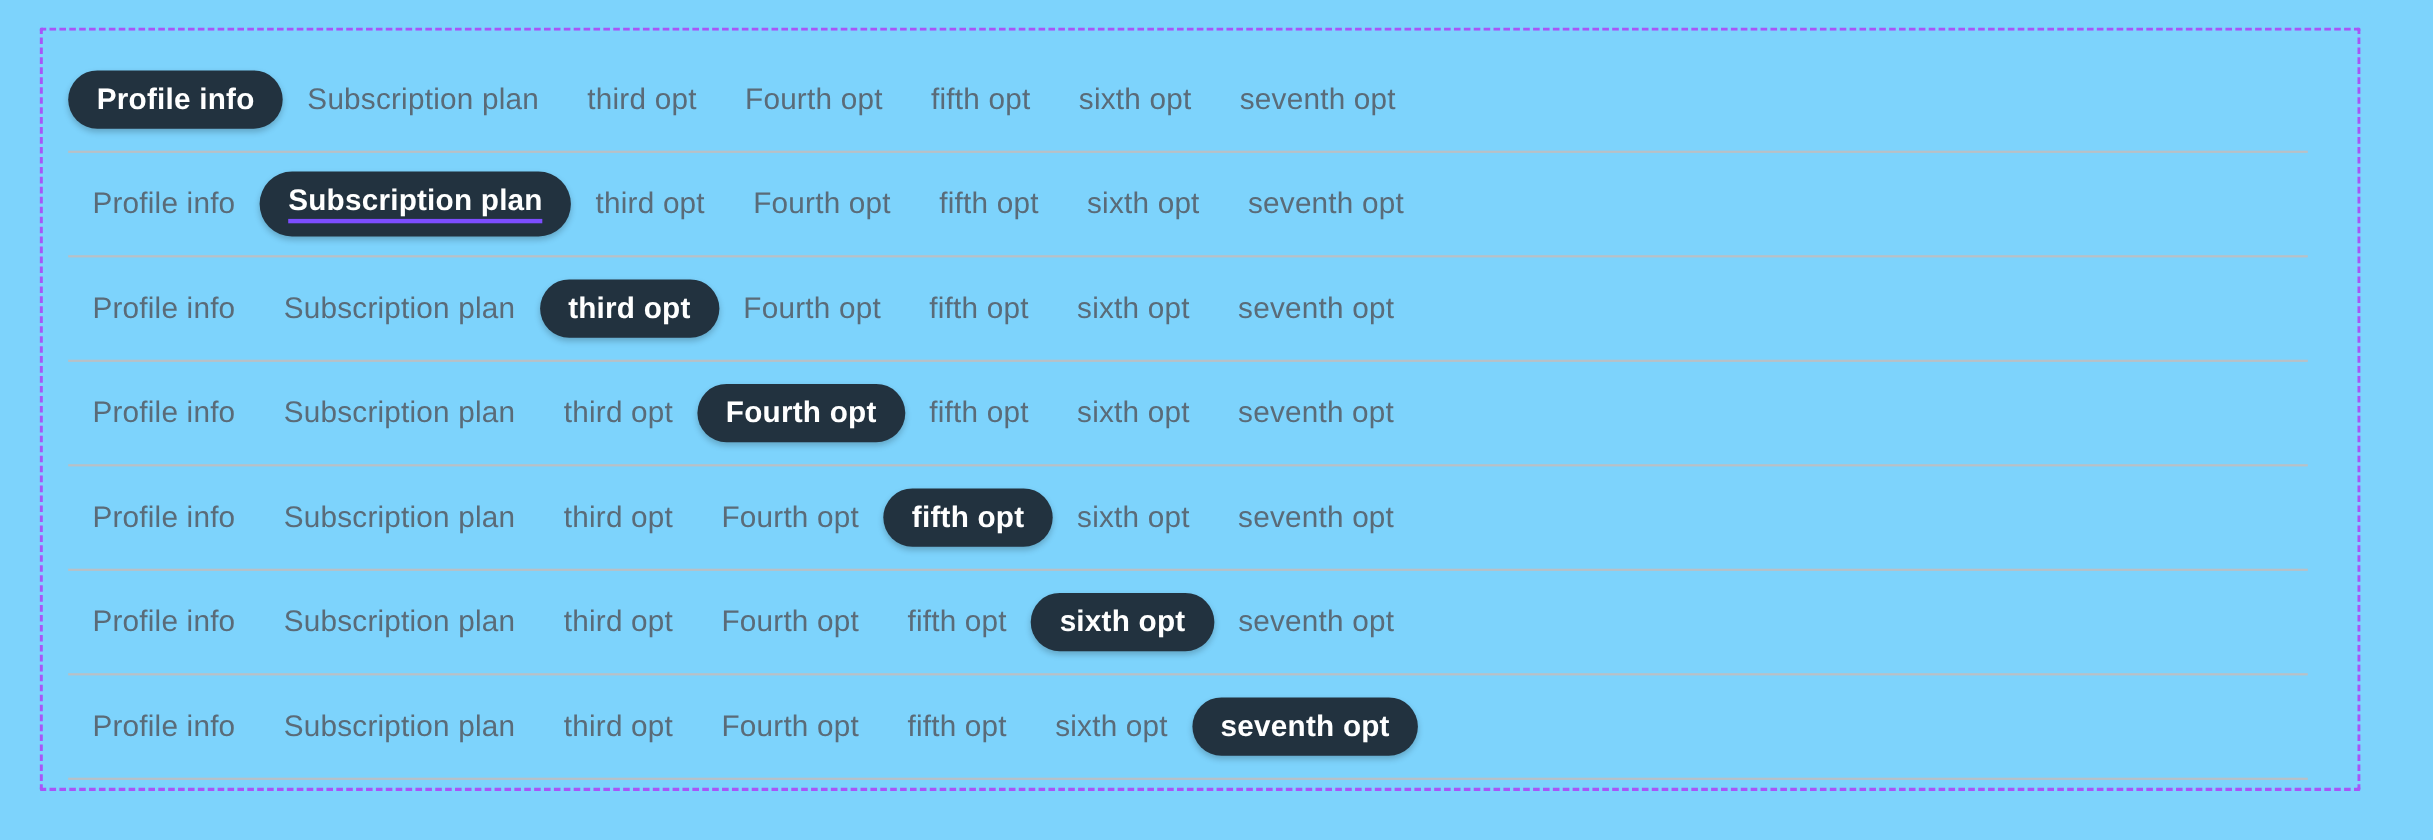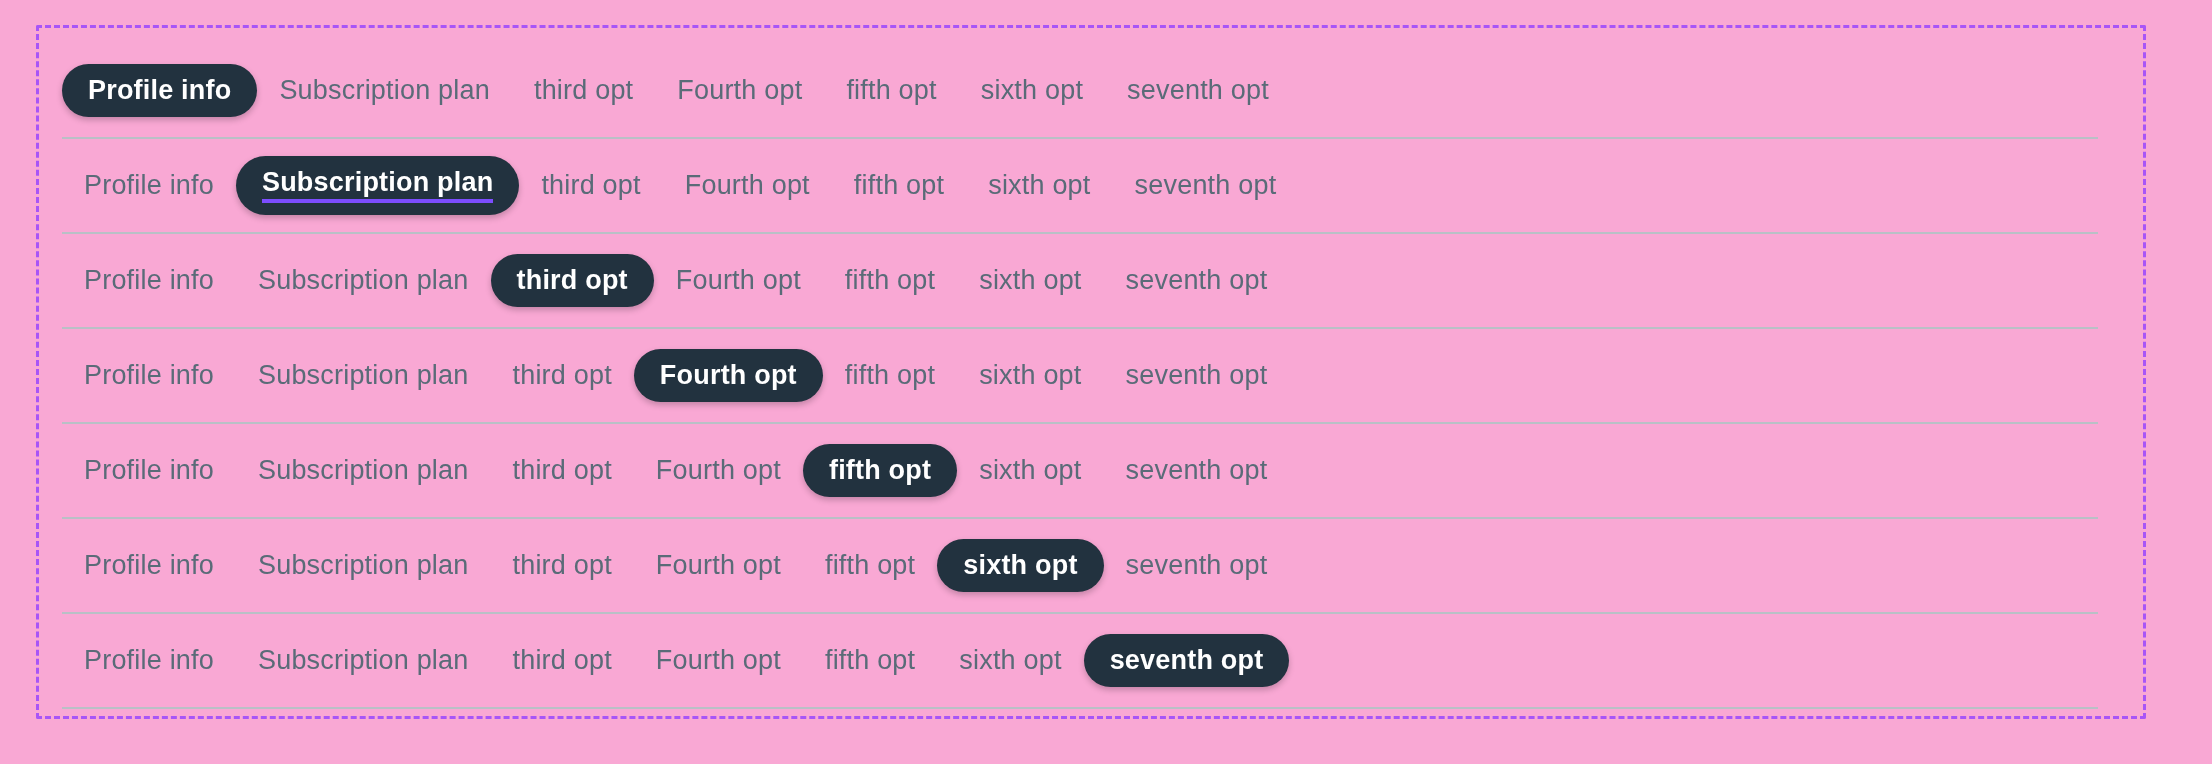--- a/index.html
+++ b/index.html
@@ -8,21 +8,21 @@
     width: 2212px;
     height: 764px;
     background: #dcdcdc;
     font-family: "Liberation Sans", sans-serif;
     overflow: hidden;
   }
 
   #root {
     width: 2212px;
     height: 764px;
-    background: #f9a8d4;
+    background: #7dd3fc;
     position: relative;
     padding: 24px 28px;
   }
 
   .dashed-frame {
     position: absolute;
     left: 36px;
     top: 25px;
     width: 2110px;
     height: 694px;

